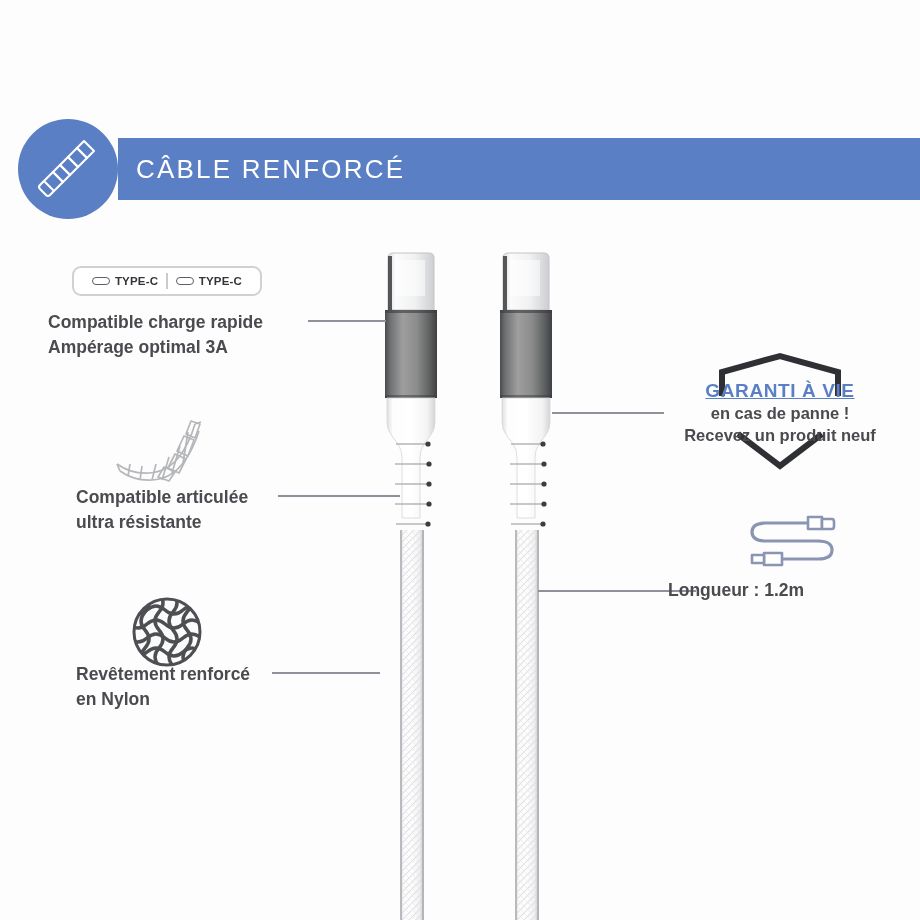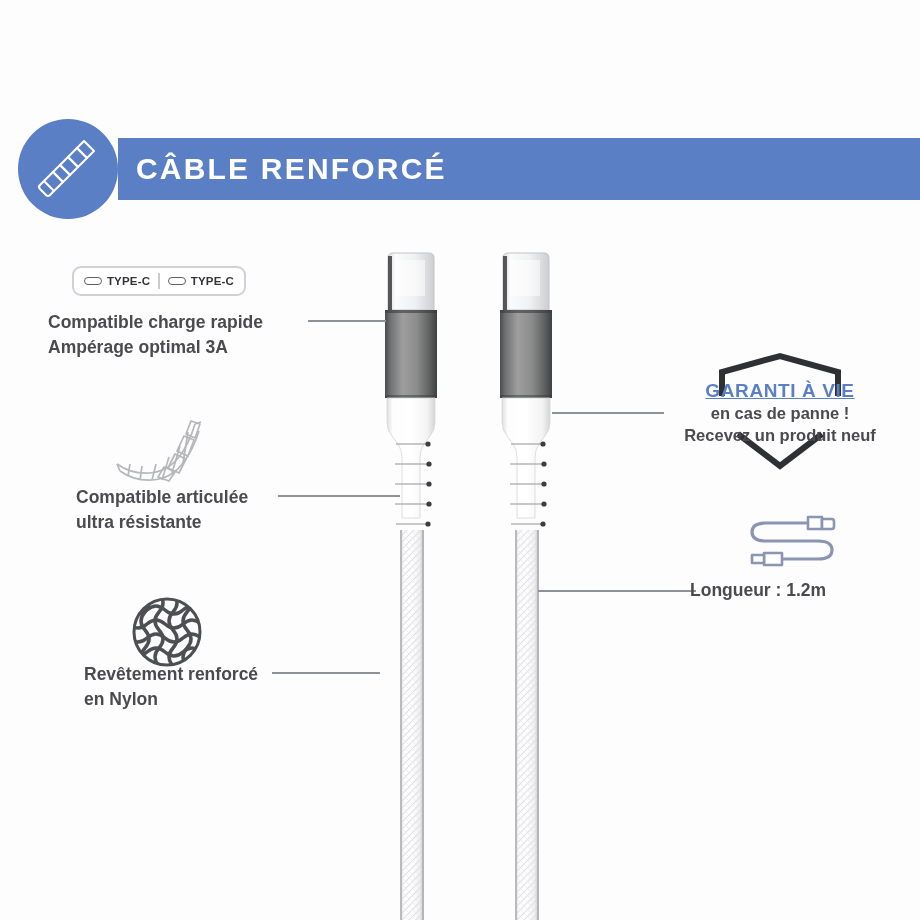--- a/index.html
+++ b/index.html
@@ -28,22 +28,22 @@
     width: 802px;
     height: 62px;
     background: #5b7fc4;
   }
   .banner-title {
     position: absolute;
     left: 18px;
     top: 50%;
     transform: translateY(-50%);
     color: #ffffff;
-    font-size: 30px;
-    font-weight: bold;
+    font-size: 26px;
+    font-weight: normal;
     letter-spacing: 2.2px;
     font-family: "Liberation Sans", sans-serif;
     white-space: nowrap;
   }
   .banner-disc {
     position: absolute;
     left: 18px;
     top: 119px;
     width: 100px;
     height: 100px;
@@ -72,21 +72,21 @@
     position: absolute;
     height: 2px;
     background: #8e9199;
   }
 
   
   .typec-badge {
     position: absolute;
     left: 72px;
     top: 266px;
-    width: 174px;
+    width: 190px;
     height: 30px;
     border: 2px solid #cfd1d6;
     border-radius: 9px;
     box-sizing: border-box;
     display: flex;
     align-items: center;
     justify-content: center;
     background: #ffffff;
   }
   .typec-half {
@@ -331,21 +331,21 @@
       <path d="M-2 28 q9 8 18 0 q9 -8 18 0 q9 8 18 0 q9 -8 18 0"></path>
       <path d="M-2 42 q9 8 18 0 q9 -8 18 0 q9 8 18 0 q9 -8 18 0"></path>
       <path d="M-2 56 q9 8 18 0 q9 -8 18 0 q9 8 18 0 q9 -8 18 0"></path>
       <path d="M14 -2 q8 9 0 18 q-8 9 0 18 q8 9 0 18 q-8 9 0 18"></path>
       <path d="M28 -2 q8 9 0 18 q-8 9 0 18 q8 9 0 18 q-8 9 0 18"></path>
       <path d="M42 -2 q8 9 0 18 q-8 9 0 18 q8 9 0 18 q-8 9 0 18"></path>
       <path d="M56 -2 q8 9 0 18 q-8 9 0 18 q8 9 0 18 q-8 9 0 18"></path>
     </g>
   </svg>
 
-  <div class="feat-text" style="left:84px; top:662px;">
+  <div class="feat-text" style="left:76px; top:662px;">
     <div>Revêtement renforcé</div>
     <div class="center" style="width:186px;">en Nylon</div>
   </div>
   <div class="leader" style="left:272px; top:672px; width:108px;"></div>
 
   <div class="leader" style="left:552px; top:412px; width:112px;"></div>
 
   <div class="warranty">
     <svg width="240" height="122" viewBox="0 0 240 122" xmlns="http://www.w3.org/2000/svg">
       <g fill="none" stroke="#2f3033" stroke-width="6" stroke-linejoin="miter" stroke-linecap="butt">
@@ -367,17 +367,17 @@
       <path d="M72 11 H26 q-14 0 -14 9 q0 9 14 9 H78 q14 0 14 9 q0 9 -14 9 H38"></path>
     </g>
     <g fill="#ffffff" stroke="#8a95b4" stroke-width="2.6" stroke-linejoin="round">
       <path d="M68 5 h14 v12 h-14 z"></path>
       <path d="M82 7 h10 q2 0 2 3 v4 q0 3 -2 3 h-10 z"></path>
       <path d="M24 41 h18 v12 h-18 z"></path>
       <path d="M12 43 h12 v8 h-12 z"></path>
     </g>
   </svg>
 
-  <div class="feat-text" style="left:690px; top:578px;">
+  <div class="feat-text" style="left:668px; top:578px;">
     <div>Longueur : 1.2m</div>
   </div>
 
 </div>
 
 </body></html>

